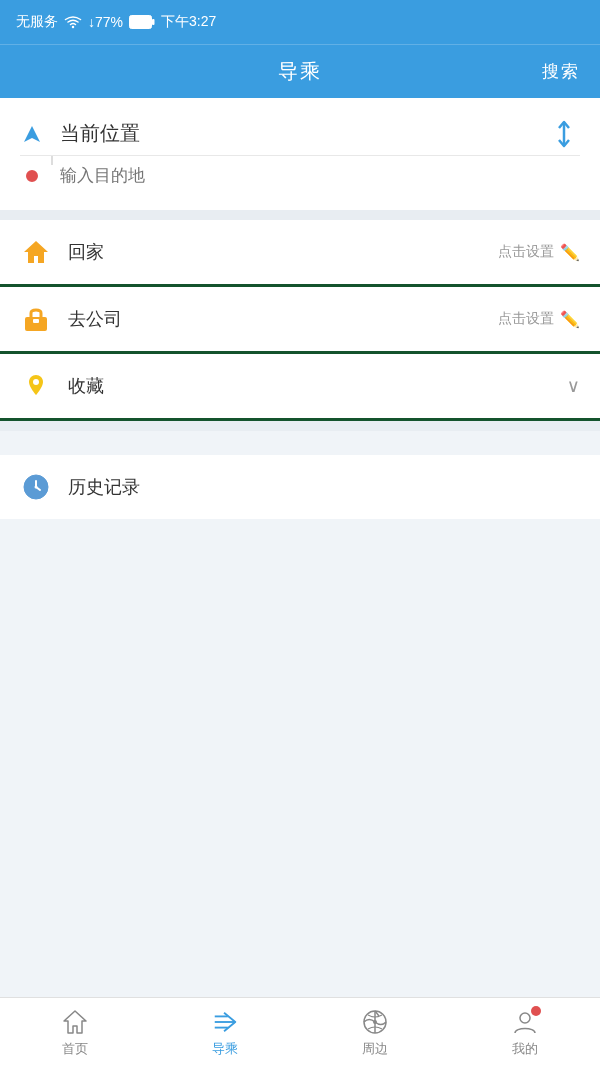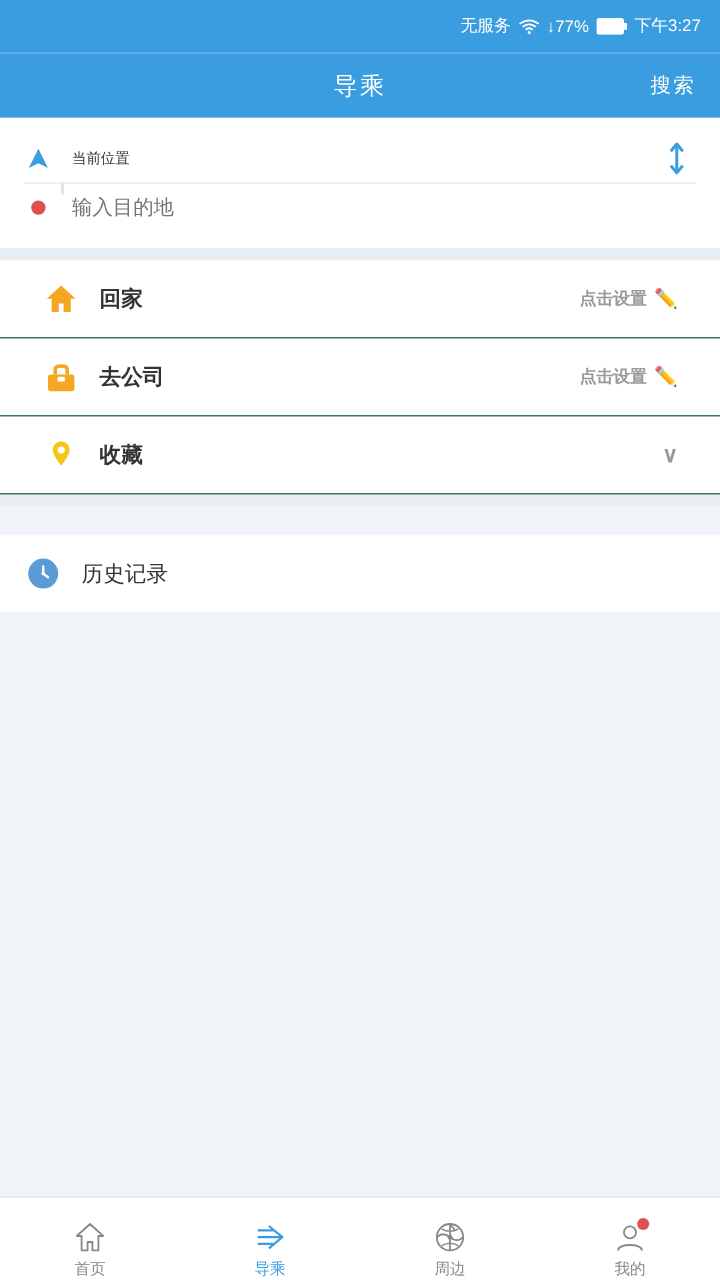--- a/index.html
+++ b/index.html
@@ -12,21 +12,21 @@
       display: flex;
       flex-direction: column;
     }
 
     
     .status-bar {
       background: #3a9de0;
       height: 44px;
       display: flex;
       align-items: center;
-      justify-content: flex-end;
+      justify-content: flex-start;
       padding: 0 16px;
       color: white;
       font-size: 14px;
     }
     .status-left { display: flex; align-items: center; gap: 6px; }
     .status-right { display: flex; align-items: center; gap: 6px; }
 
     
     .header {
       background: #3a9de0;
@@ -69,21 +69,21 @@
       width: 24px;
       height: 24px;
       margin-right: 16px;
       flex-shrink: 0;
       display: flex;
       align-items: center;
       justify-content: center;
     }
     .search-input-text {
       flex: 1;
-      font-size: 12px;
+      font-size: 20px;
       color: #333;
       border: none;
       outline: none;
       background: transparent;
     }
     .search-input-placeholder {
       flex: 1;
       font-size: 17px;
       color: #aaa;
       border: none;
@@ -110,24 +110,23 @@
       background: #e8edf2;
     }
 
     
     .list-section {
       background: white;
     }
     .list-item {
       display: flex;
       align-items: center;
-      padding: 16px 35px;
-      border-bottom: 1px solid #14532d;
+      padding: 16px 20px;
+      border-bottom: 3px solid #14532d;
       position: relative;
-      font-weight: bold;
     }
     .list-item-icon {
       width: 32px;
       height: 32px;
       margin-right: 16px;
       flex-shrink: 0;
       display: flex;
       align-items: center;
       justify-content: center;
     }
@@ -188,21 +187,21 @@
 
     
     .spacer { flex: 1; background: #f0f4f8; }
 
     
     .bottom-nav {
       height: 70px;
       background: white;
       border-top: 1px solid #e0e0e0;
       display: flex;
-      align-items: flex-end;
+      align-items: center;
     }
     .nav-item {
       flex: 1;
       display: flex;
       flex-direction: column;
       align-items: center;
       justify-content: center;
       gap: 4px;
       cursor: pointer;
     }

